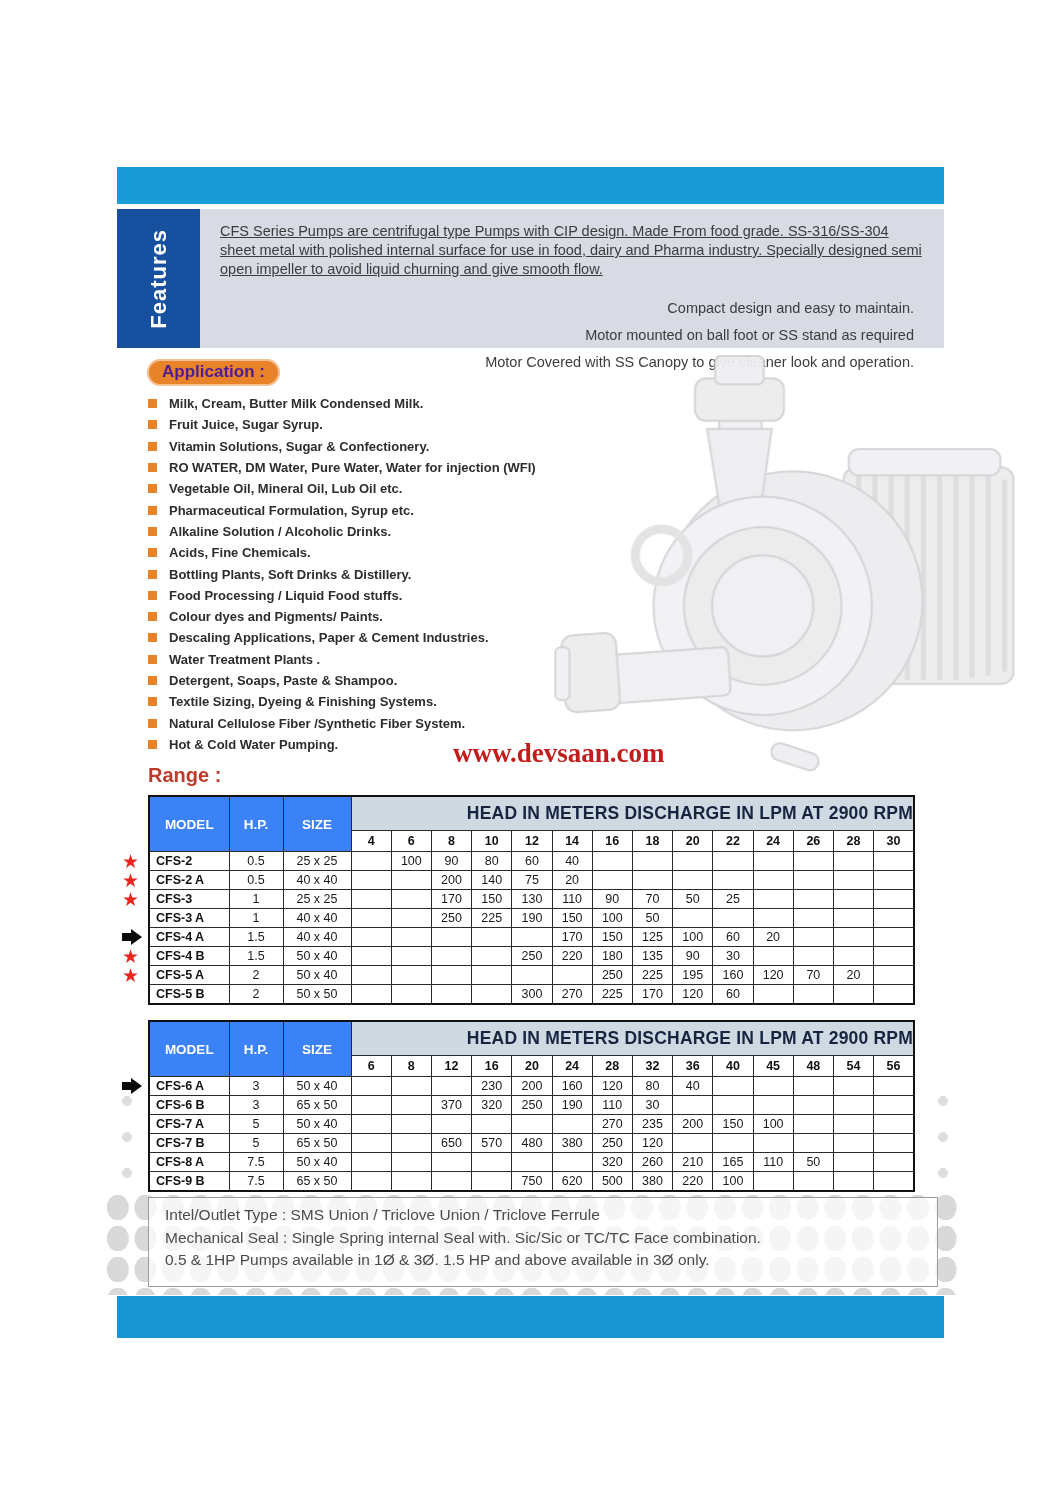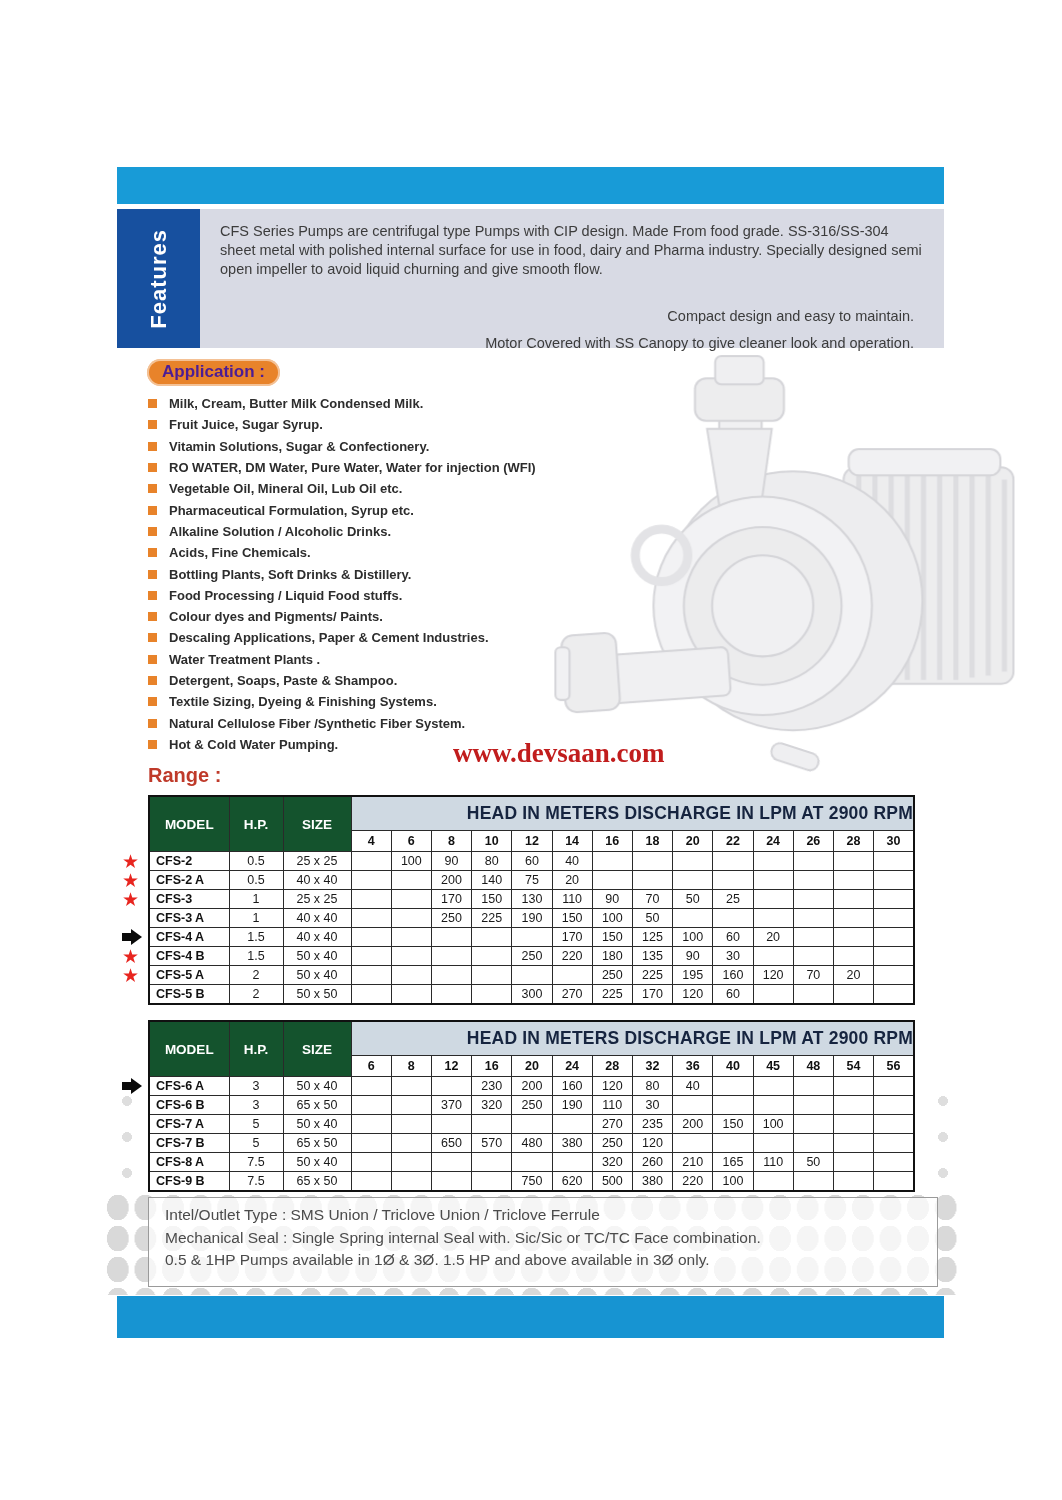--- a/index.html
+++ b/index.html
@@ -17,21 +17,21 @@
   }
   .features-tab span {
     writing-mode:vertical-rl; transform:rotate(180deg);
     color:#ffffff; font-weight:bold; font-size:22px; letter-spacing:1px;
   }
   .features-body {
     position:absolute; left:83px; top:0; width:744px; height:139px; background:#d8dae4;
     box-sizing:border-box; padding:13px 22px 8px 20px; color:#3c3c3c;
     font-size:14.5px; line-height:19px;
   }
-  .features-body .para { margin:0 0 28px 0; }
+  .features-body .para { margin:0 0 20px 0;text-decoration:underline; }
   .features-body .fline { margin:8px;text-align:right; }
   
   .app-badge {
     position:absolute; left:147px; top:359px; background:#e8832a; color:#4c1d95;
     font-weight:bold; font-size:17px; padding:3px 15px 4px 15px; border-radius:14px;
     box-shadow:inset 0 0 0 2px rgba(255,255,255,0.5);
   }
   .app-list { position:absolute; left:148px; top:393px; width:470px; }
   .app-item { display:flex; align-items:center; height:21.3px; }
   .app-item .bullet { width:9px; height:9px; background:#e8832a; margin-right:12px; flex:none; }
@@ -45,21 +45,21 @@
   }
   .range-label { position:absolute; left:148px; top:764px; font-size:20px; font-weight:bold; color:#bf3a2a; }
   
   table.range-table {
     position:absolute; left:148px; width:767px; border-collapse:collapse; table-layout:fixed;
     background:#fff; border:2px solid #111;
   }
   #table1 { top:795px; }
   #table2 { top:1020px; }
   .range-table th, .range-table td { border:1px solid #2a2a2a; padding:0; }
-  .range-table th.h-left { background:#14532d; color:#ffffff; font-size:13.5px; font-weight:bold; }
+  .range-table th.h-left { background:#3b82f6; color:#ffffff; font-size:13.5px; font-weight:bold; }
   .range-table th.h-title { background:#cfd9e2; color:#16243f; font-size:17.5px; font-weight:bold; height:33px; letter-spacing:0.2px;text-align:right; }
   .range-table tr.r2 th { height:20px; font-size:12.5px; font-weight:bold; color:#111; background:#fff; }
   .range-table td { height:18px; text-align:center; font-size:12.5px; color:#1a1a1a; }
   .range-table td.model { text-align:left; padding-left:6px; font-weight:bold; position:relative; color:#111; }
   
   .marker { position:absolute; left:-28px; top:50%; transform:translateY(-50%); }
   .marker.star { color:#e8251f; font-size:19px; line-height:1; font-family:"DejaVu Sans",sans-serif; }
   .marker.arrow { display:flex; align-items:center; }
   .marker.arrow .bar { width:9px; height:8px; background:#0a0a0a; }
   .marker.arrow .head { width:0; height:0; border-left:11px solid #0a0a0a; border-top:8px solid transparent; border-bottom:8px solid transparent; }
@@ -92,20 +92,21 @@
   <div class="top-bar"></div>
 
   <div class="features-row">
     <div class="features-tab">
       <span>Features</span>
     </div>
     <div class="features-body">
       <p class="para">CFS Series Pumps are centrifugal type Pumps with CIP design. Made From food grade. SS-316/SS-304 sheet metal with polished internal surface for use in food, dairy and Pharma industry. Specially designed semi open impeller to avoid liquid churning and give smooth flow.</p>
       <div id="features-lines">
           <p class="fline">Compact design and easy to maintain.</p>
+          <p class="fline">Motor mounted on ball foot or SS stand as required</p>
           <p class="fline">Motor Covered with SS Canopy to give cleaner look and operation.</p>
         </div>
     </div>
   </div>
 
   <div class="app-badge">Application :</div>
   <div class="app-list" id="app-list">
       <div class="app-item">
         <span class="bullet"></span>
         <span class="lbl">Milk, Cream, Butter Milk Condensed Milk.</span>

